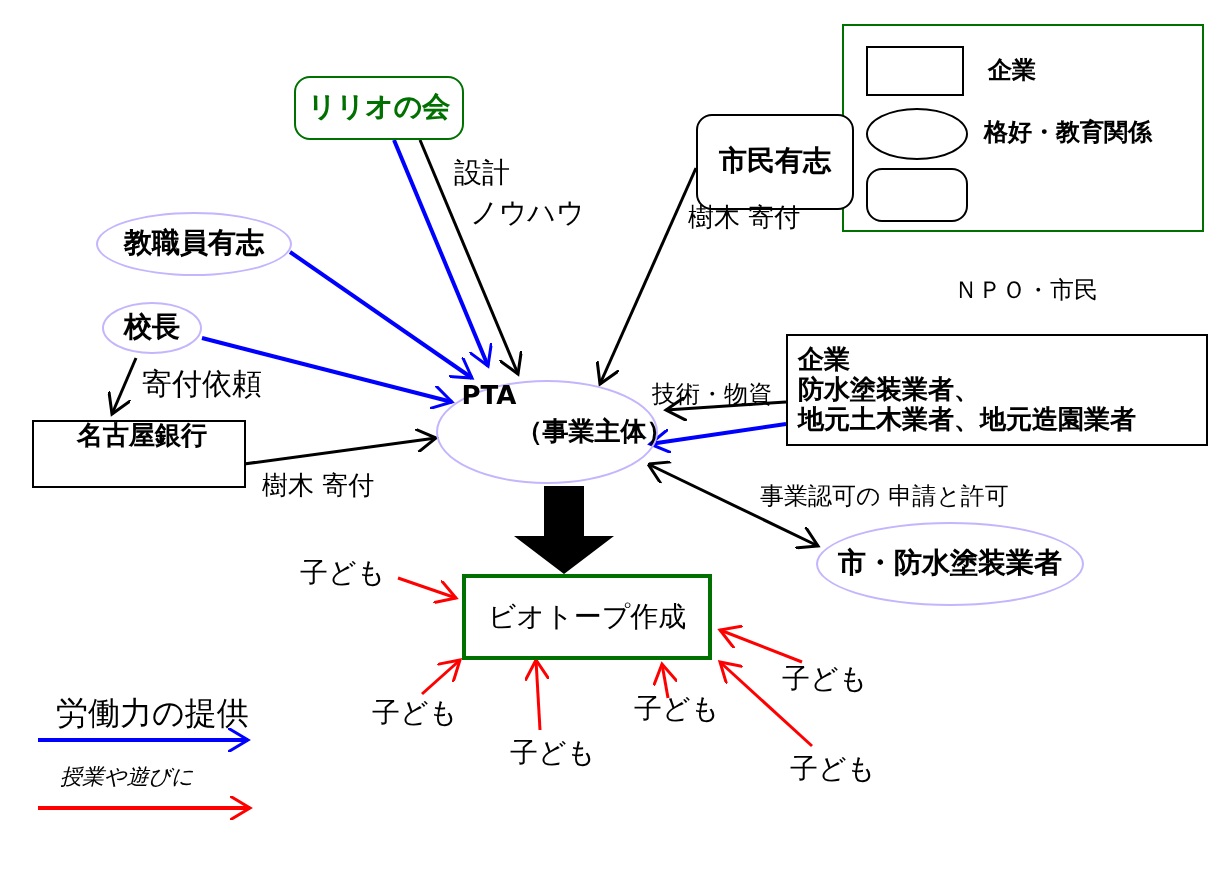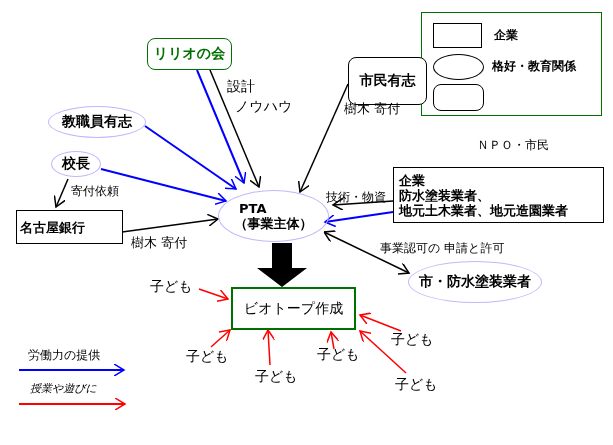--- a/index.html
+++ b/index.html
@@ -68,25 +68,25 @@
 </div>
 
 <div class="node rounded big" style="left:147px;top:38px;width:85px;height:32px;border-color:#007000;color:#007000;">リリオの会</div>
 
 <div class="node rounded big" style="left:348px;top:57px;width:79px;height:48px;">市民有志</div>
 
 <div class="node ellipse big" style="left:48px;top:106px;width:98px;height:32px;">教職員有志</div>
 
 <div class="node ellipse big" style="left:51px;top:151px;width:50px;height:26px;">校長</div>
 
-<div class="node rect" style="left:16px;top:210px;width:107px;height:34px;flex-direction:column;align-items:flex-start;font-size:13px;line-height:15px;padding-left:3px;">
+<div class="node rect" style="left:16px;top:210px;width:107px;height:34px;flex-direction:row;align-items:flex-start;font-size:13px;line-height:15px;padding-left:3px;">
   <span>名古屋銀行</span>
 </div>
 
-<div class="node ellipse" style="left:218px;top:190px;width:111px;height:52px;flex-direction:column;font-size:13px;line-height:15px;font-weight:bold;background:transparent;">
+<div class="node ellipse" style="left:218px;top:190px;width:111px;height:52px;flex-direction:row;font-size:13px;line-height:15px;font-weight:bold;background:transparent;">
   <span style="align-self:flex-start;padding-left:20px;">PTA</span>
   <span>（事業主体）</span>
 </div>
 
 <div class="node rect" style="left:393px;top:167px;width:211px;height:56px;flex-direction:column;align-items:flex-start;font-size:13px;line-height:15px;padding-left:5px;">
   <span>企業</span>
   <span>防水塗装業者、</span>
   <span>地元土木業者、地元造園業者</span>
 </div>
 
@@ -97,19 +97,19 @@
 <span class="lbl big" style="left:150px;top:278px;">子ども</span>
 <span class="lbl big" style="left:186px;top:348px;">子ども</span>
 <span class="lbl big" style="left:255px;top:368px;">子ども</span>
 <span class="lbl big" style="left:317px;top:346px;">子ども</span>
 <span class="lbl big" style="left:391px;top:331px;">子ども</span>
 <span class="lbl big" style="left:395px;top:376px;">子ども</span>
 
 <span class="lbl big" style="left:227px;top:78px;">設計</span>
 <span class="lbl big" style="left:235px;top:98px;">ノウハウ</span>
 <span class="lbl" style="left:344px;top:100px;font-size:13px;">樹木 寄付</span>
-<span class="lbl" style="left:71px;top:183px;font-size:12px;">寄付依頼</span>
+<span class="lbl" style="left:71px;top:183px;font-size:15px;">寄付依頼</span>
 <span class="lbl" style="left:131px;top:234px;font-size:13px;">樹木 寄付</span>
 <span class="lbl" style="left:326px;top:189px;">技術・物資</span>
 <span class="lbl" style="left:380px;top:240px;">事業認可の 申請と許可</span>
 
-<span class="lbl" style="left:28px;top:347px;font-size:12px;">労働力の提供</span>
+<span class="lbl" style="left:28px;top:347px;font-size:16px;">労働力の提供</span>
 <span class="lbl" style="left:30px;top:381px;font-size:11px;font-style:italic;">授業や遊びに</span>
 
 </body></html>

